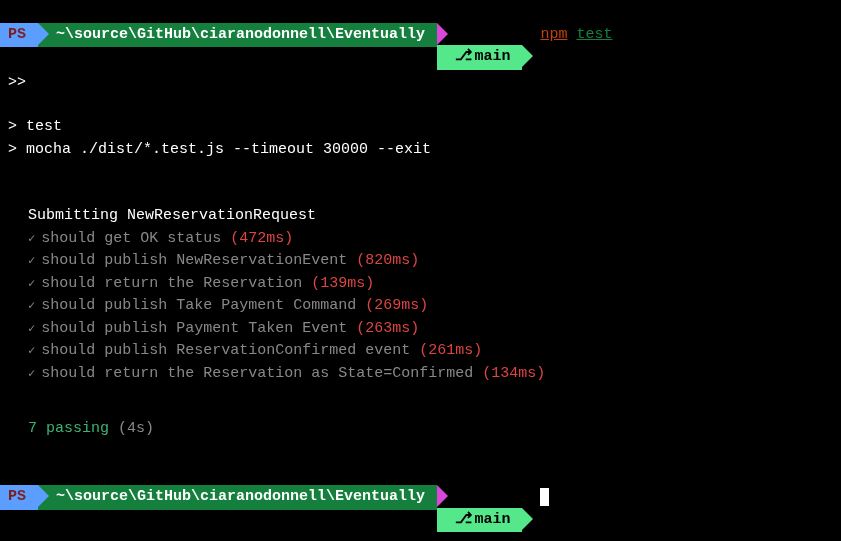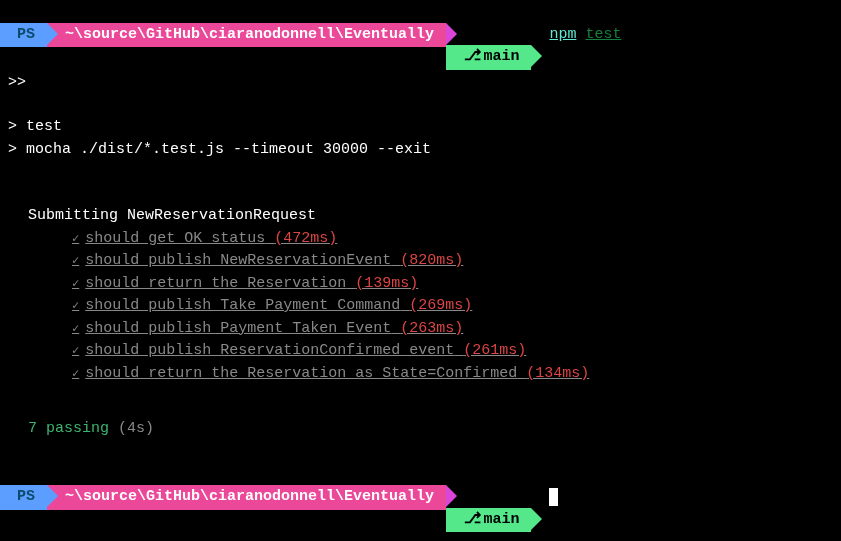--- a/index.html
+++ b/index.html
@@ -34,47 +34,47 @@
       content: '';
       position: absolute;
       right: -11px;
       top: 0;
       border-style: solid;
       border-width: 11px 0 11px 11px;
       z-index: 2;
     }
     .seg-ps {
       background: #5c9eff;
-      color: #0c4a6e;
-      padding-left: 17px;
+      color: #7f1d1d;
+      padding-left: 8px;
     }
     .seg-ps::after {
       border-color: transparent transparent transparent #5c9eff;
     }
     .seg-path {
-      background: #ec4899;
+      background: #15803d;
       color: #fff;
     }
     .seg-path::after {
       border-color: transparent transparent transparent #d946d9;
     }
     .seg-branch {
       background: #54e88a;
       color: #000;
       margin-top: 45px;
     }
     .seg-branch::after {
       border-color: transparent transparent transparent #54e88a;
     }
     .command-text {
       margin-left: 18px;
       color: #fff;
     }
     .command-npm {
-      color: #5eead4;
+      color: #c2410c;
       text-decoration: underline;
     }
     .command-args {
       color: #15803d;
       text-decoration: underline;
     }
     .cursor {
       display: inline-block;
       width: 9px;
       height: 18px;
@@ -100,23 +100,22 @@
     }
     .dim {
       color: #888;
     }
     .check {
       color: #888;
       font-size: 12px;
       margin-right: 6px;
     }
     .test-line {
-      padding-left: 72px;
+      padding-left: 28px;
       color: #888;
-      text-decoration: underline;
     }
     .suite-line {
       padding-left: 28px;
       color: #fff;
     }
     .summary-line {
       padding-left: 28px;
     }
     .branch-icon {
       margin-right: 2px;

